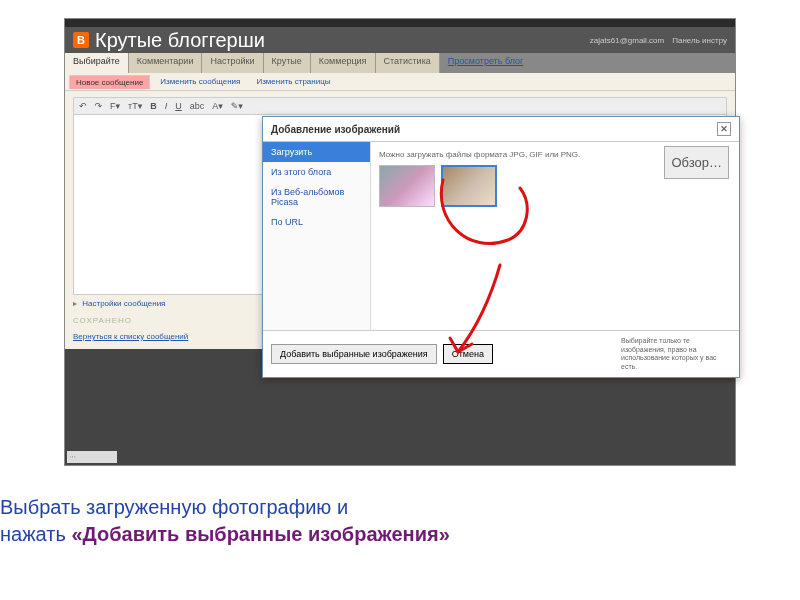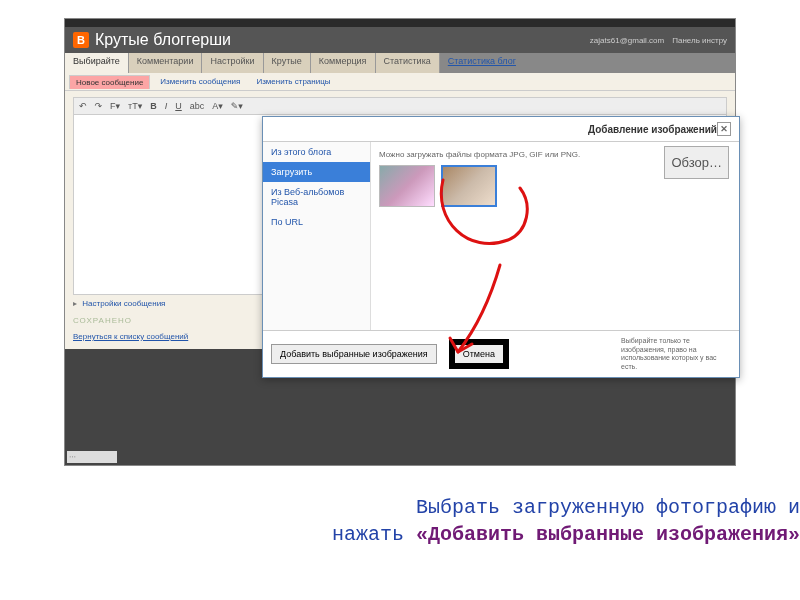--- a/index.html
+++ b/index.html
@@ -3,21 +3,21 @@
 <meta charset="utf-8">
 <style>
 * { box-sizing: border-box; margin: 0; padding: 0; }
 body { font-family: Arial, sans-serif; background: #fff; }
 .slide { width: 800px; height: 600px; position: relative; background: #fff; }
 .screenshot { position: absolute; left: 64px; top: 18px; width: 672px; height: 448px; background: #444; border: 1px solid #888; }
 .top-dark { width: 100%; height: 8px; background: #2a2a2a; }
 .header-bar { display: flex; align-items: center; justify-content: space-between; background: #555; padding: 4px 8px; height: 26px; }
 .logo-area { display: flex; align-items: center; gap: 6px; }
 .blogger-logo { width: 16px; height: 16px; background: #ff6600; border-radius: 2px; display: flex; align-items: center; justify-content: center; color: #fff; font-weight: bold; font-size: 11px; }
-.blog-title { color: #fff; font-size: 16px; }
+.blog-title { color: #fff; font-size: 20px; }
 .user-info { color: #ccc; font-size: 8px; display: flex; gap: 8px; }
 .user-info a { color: #ccc; text-decoration: none; }
 .tabs { display: flex; background: #888; height: 20px; font-size: 9px; }
 .tab { padding: 3px 8px; background: #d9d0bc; border-right: 1px solid #999; color: #555; cursor: pointer; }
 .tab.active { background: #f4f0e6; color: #333; }
 .preview-link { padding: 3px 8px; color: #2255aa; text-decoration: underline; cursor: pointer; background: #888; }
 .subtabs { display: flex; background: #f4f0e6; height: 18px; font-size: 8px; border-bottom: 1px solid #ccc; padding-left: 4px; align-items: center; gap: 4px; }
 .subtab { padding: 2px 6px; color: #2255aa; cursor: pointer; }
 .subtab.active { background: #fca5a5; border: 1px solid #ccc; border-bottom: none; color: #333; }
 .editor-area { background: #f4f0e6; padding: 6px 8px; }
@@ -30,43 +30,43 @@
 .arrow-toggle { color: #777; margin-right: 3px; }
 .action-row { display: flex; gap: 6px; align-items: center; margin-top: 4px; }
 .publish-btn { background: #e67817; color: #fff; font-size: 8px; padding: 5px 8px; border: none; cursor: pointer; font-weight: bold; }
 .saved-text { color: #aabb99; font-size: 8px; letter-spacing: 1px; }
 .back-link { font-size: 8px; color: #2255aa; text-decoration: underline; margin-top: 4px; display: inline-block; }
 .bottom-dark { position: absolute; bottom: 0; left: 0; right: 0; height: 80px; background: #444; }
 .bottom-toolstrip { position: absolute; bottom: 2px; left: 2px; width: 50px; height: 12px; background: #ddd; font-size: 7px; color: #555; display: flex; align-items: center; padding: 0 2px; }
 
 
 .modal { position: absolute; left: 262px; top: 116px; width: 478px; height: 262px; background: #fff; border: 1px solid #6a8fb5; box-shadow: 0 2px 8px rgba(0,0,0,0.3); display: flex; flex-direction: column; }
-.modal-head { display: flex; justify-content: flex-end; align-items: center; padding: 5px 8px; border-bottom: 1px solid #ccc; font-size: 10px; color: #333; font-weight: bold; }
+.modal-head { display: flex; justify-content: space-between; align-items: center; padding: 5px 8px; border-bottom: 1px solid #ccc; font-size: 10px; color: #333; font-weight: bold; }
 .close-x { width: 14px; height: 14px; border: 1px solid #999; display: flex; align-items: center; justify-content: center; font-size: 9px; cursor: pointer; color: #666; }
 .modal-body { display: flex; flex: 1; overflow: hidden; }
 .modal-sidebar { width: 108px; background: #fafafa; border-right: 1px solid #ddd; font-size: 9px; }
 .side-item { padding: 5px 8px; color: #2255aa; cursor: pointer; }
 .side-item.active { background: #3a7fd9; color: #fff; }
 .modal-main { flex: 1; padding: 6px 8px; position: relative; }
 .browse-btn { border: 1px solid #aaa; font-size: 13px; padding: 8px 6px; background: #eee; color: #555; position: absolute; top: 4px; right: 10px; }
 .hint { font-size: 8px; color: #666; margin-bottom: 6px; margin-top: 2px; }
 .thumbs { display: flex; gap: 6px; }
 .thumb { width: 56px; height: 42px; border: 1px solid #bbb; background: linear-gradient(135deg,#8aa,#c9b,#fdf); position: relative; cursor: pointer; }
 .thumb.selected { border: 2px solid #3a7fd9; }
 .thumb2 { background: linear-gradient(135deg,#a86,#cba,#edc); }
-.modal-foot { display: flex; align-items: center; padding: 6px 8px; border-top: 1px solid #ccc; font-size: 8px; gap: 12px; }
+.modal-foot { display: flex; align-items: center; padding: 6px 8px; border-top: 1px solid #ccc; font-size: 8px; gap: 6px; }
 .add-btn { background: #eee; border: 1px solid #999; padding: 4px 8px; font-size: 9px; cursor: pointer; }
-.cancel-btn { background: #eee; border: 6px solid #000000; padding: 4px 8px; font-size: 9px; cursor: pointer; }
+.cancel-btn { background: #eee; border: 1px solid #000000; padding: 4px 8px; font-size: 9px; cursor: pointer; }
 .foot-hint { font-size: 7px; color: #666; max-width: 110px; line-height: 1.2; margin-left: auto; }
 
 
 .red-arc { position: absolute; left: 428px; top: 170px; width: 110px; height: 90px; pointer-events: none; }
 .red-arrow { position: absolute; left: 440px; top: 260px; width: 80px; height: 100px; pointer-events: none; }
 
-.caption { position: absolute; left: 0; right: 0; top: 494px; text-align: right; font-size: 20px; line-height: 1.35; font-family: Liberation Mono, monospace; }
+.caption { position: absolute; left: 0; right: 0; top: 494px; text-align: left; font-size: 20px; line-height: 1.35; }
 .cap-line1 { color: #2343a8; }
 .cap-line2 { color: #701a75; font-weight: bold; }
 </style>
 </head>
 <body>
 
 <div class="slide">
   <div class="screenshot">
     <div class="top-dark"></div>
 
@@ -81,21 +81,21 @@
       </div>
     </div>
 
     <div class="tabs">
       <div class="tab active">Выбирайте</div>
       <div class="tab">Комментарии</div>
       <div class="tab">Настройки</div>
       <div class="tab">Крутые</div>
       <div class="tab">Коммерция</div>
       <div class="tab">Статистика</div>
-      <div class="preview-link">Статистика блог</div>
+      <div class="preview-link">Просмотреть блог</div>
     </div>
 
     <div class="subtabs">
       <div class="subtab active">Новое сообщение</div>
       <div class="subtab">Изменить сообщения</div>
       <div class="subtab">Изменить страницы</div>
     </div>
 
     <div class="editor-area">
       <div class="toolbar">
@@ -125,22 +125,22 @@
     <div class="bottom-toolstrip">⋯</div>
   </div>
 
   <div class="modal">
     <div class="modal-head">
       <span>Добавление изображений</span>
       <div class="close-x">✕</div>
     </div>
     <div class="modal-body">
       <div class="modal-sidebar">
+        <div class="side-item active">Загрузить</div>
         <div class="side-item">Из этого блога</div>
-        <div class="side-item active">Загрузить</div>
         <div class="side-item">Из Веб-альбомов Picasa</div>
         <div class="side-item">По URL</div>
       </div>
       <div class="modal-main">
         <button class="browse-btn">Обзор…</button>
         <div class="hint">Можно загружать файлы формата JPG, GIF или PNG.</div>
         <div class="thumbs">
           <div class="thumb"></div>
           <div class="thumb thumb2 selected"></div>
         </div>

